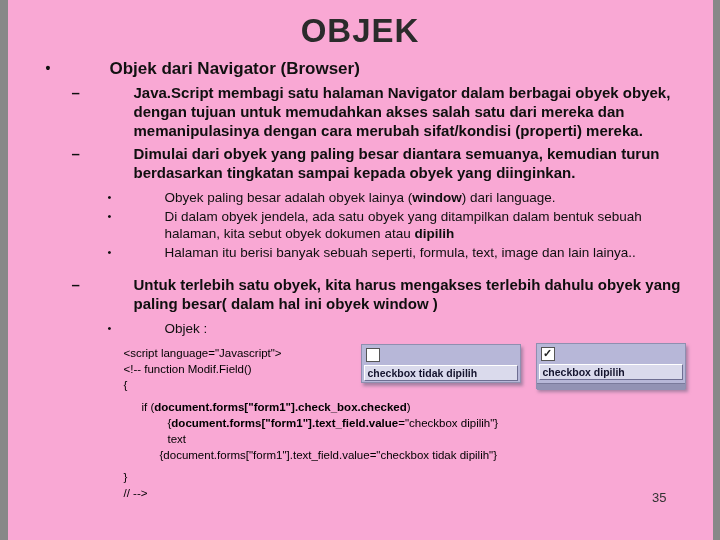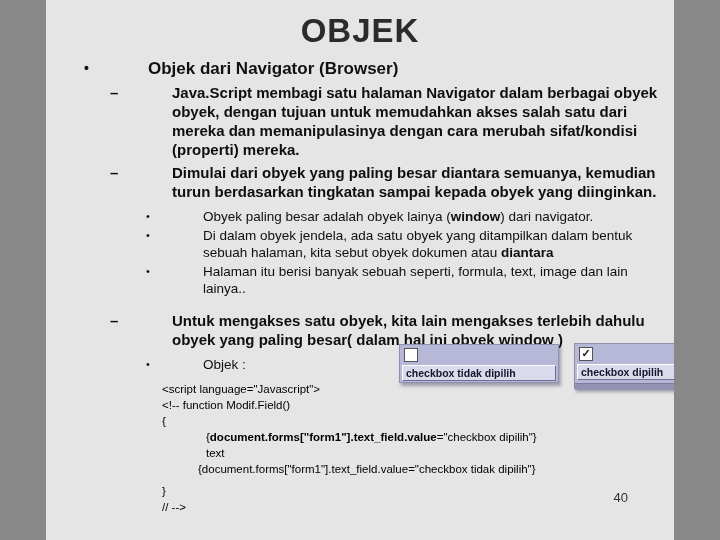--- a/index.html
+++ b/index.html
@@ -1,17 +1,17 @@
 <!DOCTYPE html>
 <html><head>
 <meta charset="utf-8">
 <style>
   html,body{margin:0;padding:0;background:#888;}
   .slide{
-    position:relative;width:628px;height:540px;background:#e5e5e5;
+    position:relative;width:705px;height:540px;background:#f9a8d4;
     font-family:"Liberation Sans", sans-serif;color:#0f0f0f;overflow:hidden;
     margin:0 auto;
   }
   .title{
     margin-top:12px;text-align:center;font-size:33px;font-weight:700;
     color:#2b2b2b;letter-spacing:1px;
   }
   .content{margin-top:6px;}
   .li{display:flex;align-items:flex-start;}
   .marker{flex:none;}
@@ -66,57 +66,58 @@
       <div class="li lvl2">
         <span class="marker">–</span>
         <span class="txt"><span>Java.Script membagi satu halaman Navigator dalam berbagai obyek obyek, dengan tujuan untuk memudahkan akses salah satu dari mereka dan memanipulasinya dengan cara merubah sifat/kondisi (properti) mereka.</span></span>
       </div>
       <div class="li lvl2">
         <span class="marker">–</span>
         <span class="txt"><span>Dimulai dari obyek yang paling besar diantara semuanya, kemudian turun berdasarkan tingkatan sampai kepada obyek yang diinginkan.</span></span>
       </div>
       <div class="li lvl3">
         <span class="marker">•</span>
-        <span class="txt"><span>Obyek paling besar adalah obyek lainya (</span><span class="b">window</span><span>) dari navigator.</span></span>
+        <span class="txt"><span>Obyek paling besar adalah obyek lainya (</span><span class="b">window</span><span>) dari language.</span></span>
       </div>
       <div class="li lvl3">
         <span class="marker">•</span>
-        <span class="txt"><span>Di dalam obyek jendela, ada satu obyek yang ditampilkan dalam bentuk sebuah halaman, kita sebut obyek dokumen atau </span><span class="b">diantara</span></span>
+        <span class="txt"><span>Di dalam obyek jendela, ada satu obyek yang ditampilkan dalam bentuk sebuah halaman, kita sebut obyek dokumen atau </span><span class="b">dipilih</span></span>
       </div>
       <div class="li lvl3">
         <span class="marker">•</span>
         <span class="txt"><span>Halaman itu berisi banyak sebuah seperti, formula, text, image dan lain lainya..</span></span>
       </div>
       <div class="li lvl2">
         <span class="marker">–</span>
-        <span class="txt"><span>Untuk mengakses satu obyek, kita lain mengakses terlebih dahulu obyek yang paling besar( dalam hal ini obyek </span><span class="b">window</span><span> )</span></span>
+        <span class="txt"><span>Untuk terlebih satu obyek, kita harus mengakses terlebih dahulu obyek yang paling besar( dalam hal ini obyek </span><span class="b">window</span><span> )</span></span>
       </div>
       <div class="li lvl3">
         <span class="marker">•</span>
         <span class="txt"><span>Objek :</span></span>
       </div>
     </div>
 
   <div class="code">
       <div class="code-line ind0"><span>&lt;script language="Javascript"&gt;</span></div>
       <div class="code-line ind0"><span>&lt;!-- function Modif.Field()</span></div>
       <div class="code-line ind0"><span>{</span></div>
+      <div class="code-line ind1 gap"><span>if (</span><span class="b">document.forms["form1"].check_box.checked</span><span>)</span></div>
       <div class="code-line ind2"><span>{</span><span class="b">document.forms["form1"].text_field.value</span><span>="checkbox dipilih"}</span></div>
       <div class="code-line ind2"><span>text</span></div>
       <div class="code-line ind3"><span>{document.forms["form1"].text_field.value="checkbox tidak dipilih"}</span></div>
       <div class="code-line ind0 gap"><span>}</span></div>
       <div class="code-line ind0"><span>// --&gt;</span></div>
     </div>
 
   <div class="fig fig1">
     <div class="cb"></div>
     <div class="field">checkbox tidak dipilih</div>
   </div>
 
   <div class="fig fig2">
     <div class="cb">✓</div>
     <div class="field">checkbox dipilih</div>
     <div class="strip"></div>
   </div>
 
-  <div class="pagenum">40</div>
+  <div class="pagenum">35</div>
 
 </div>
 
 </body></html>

